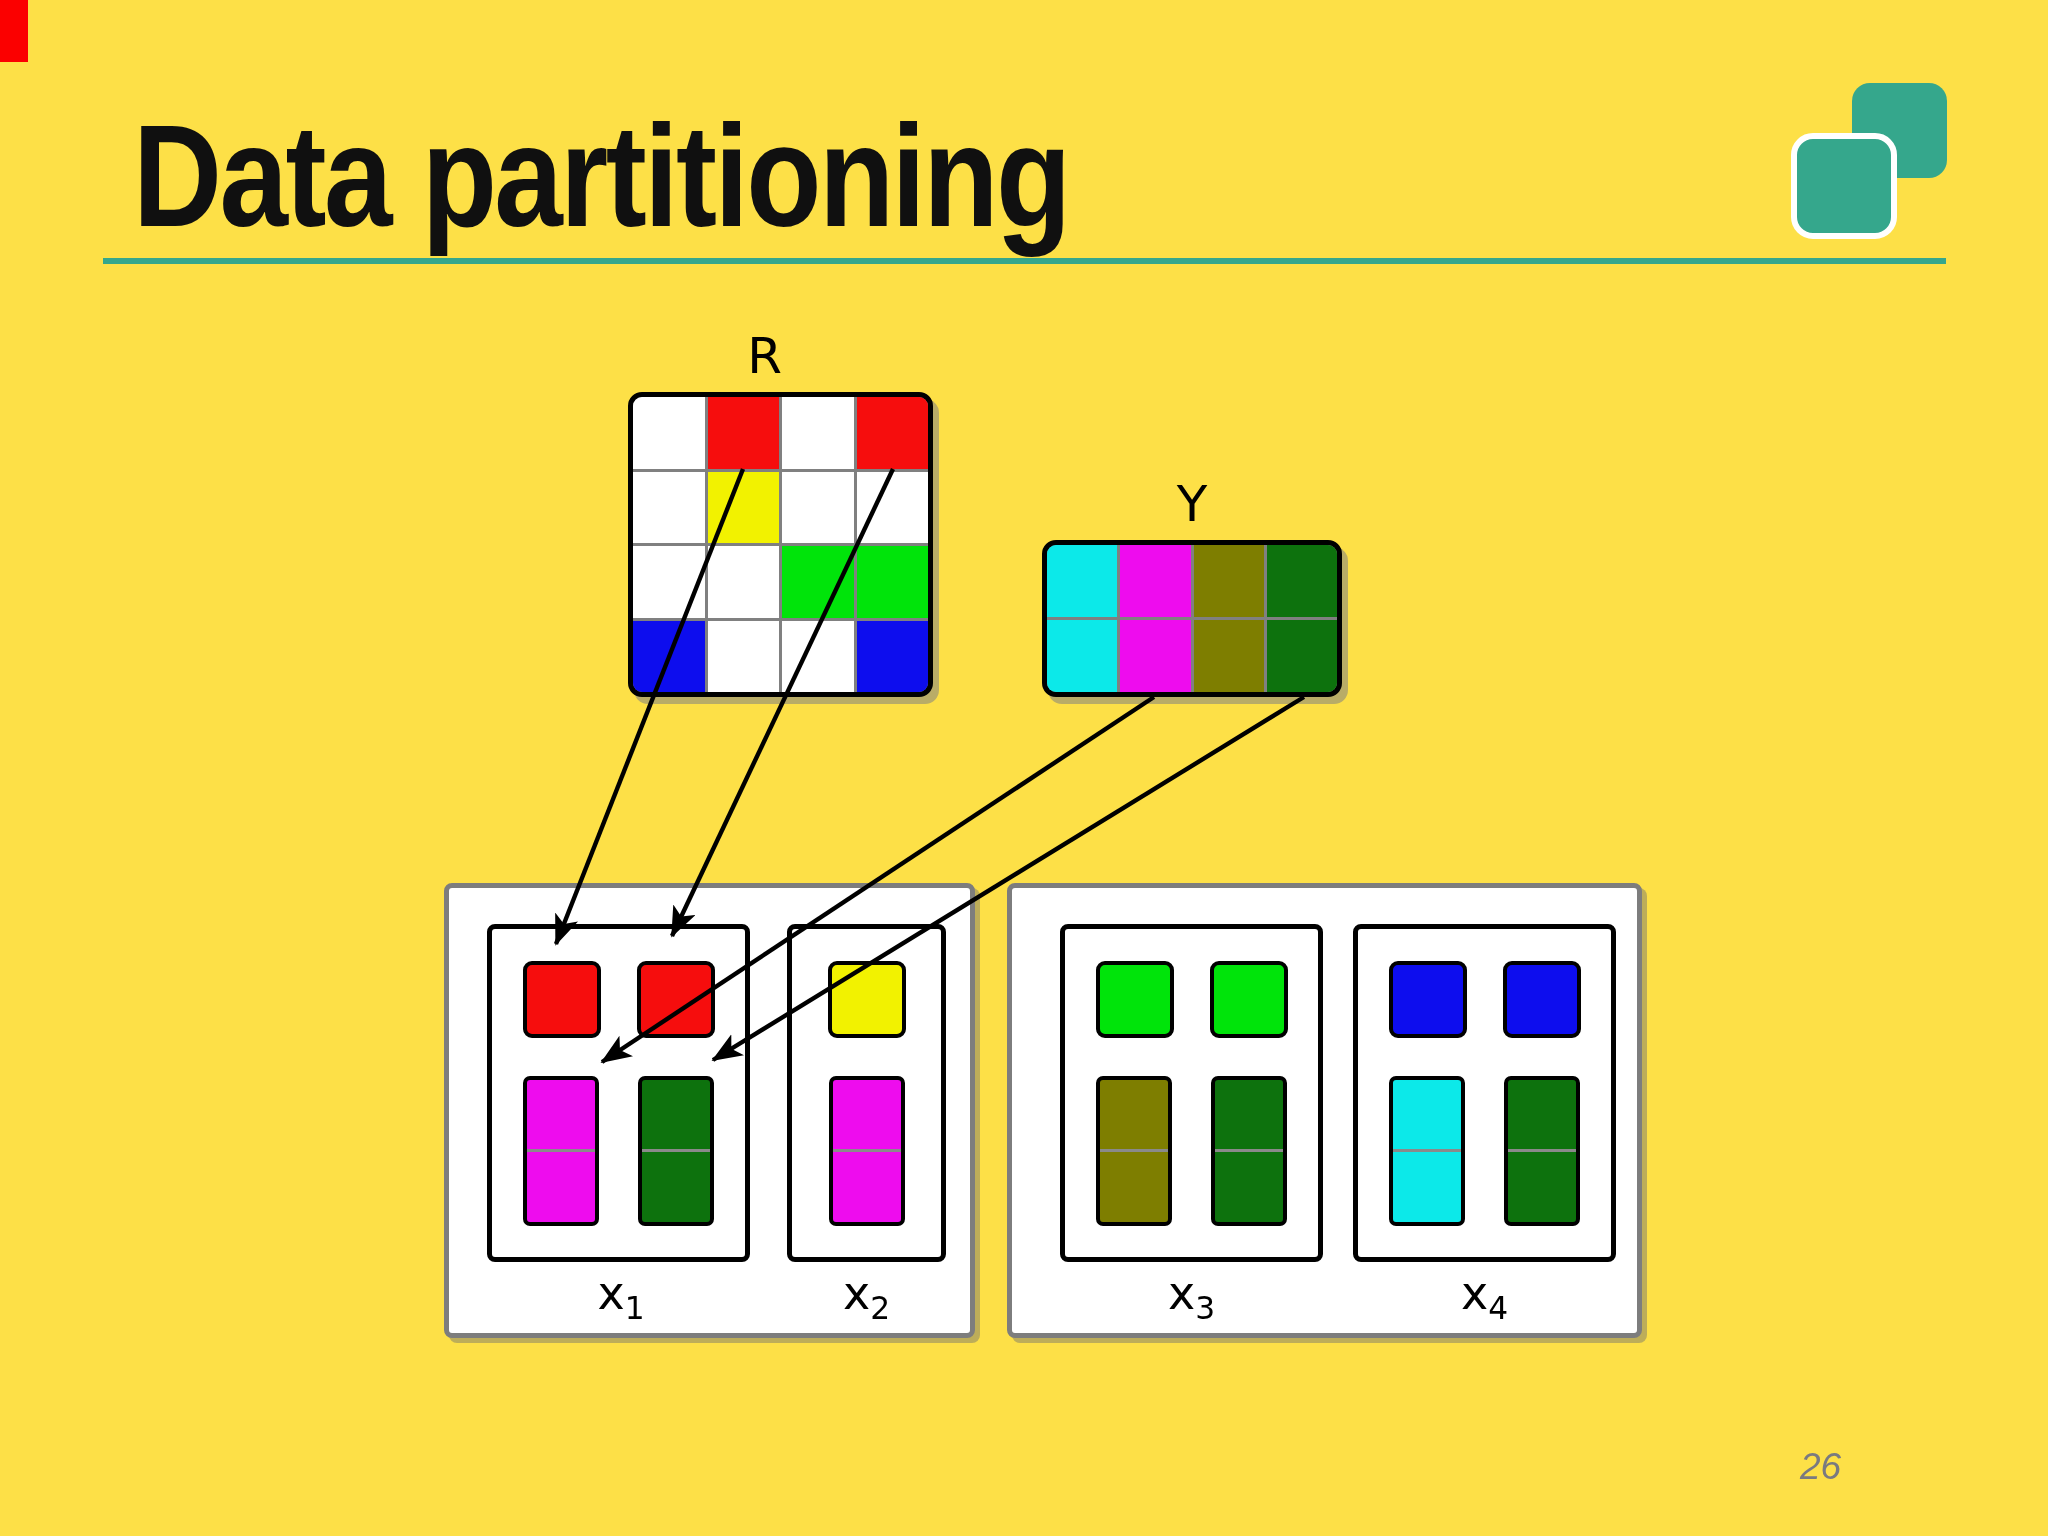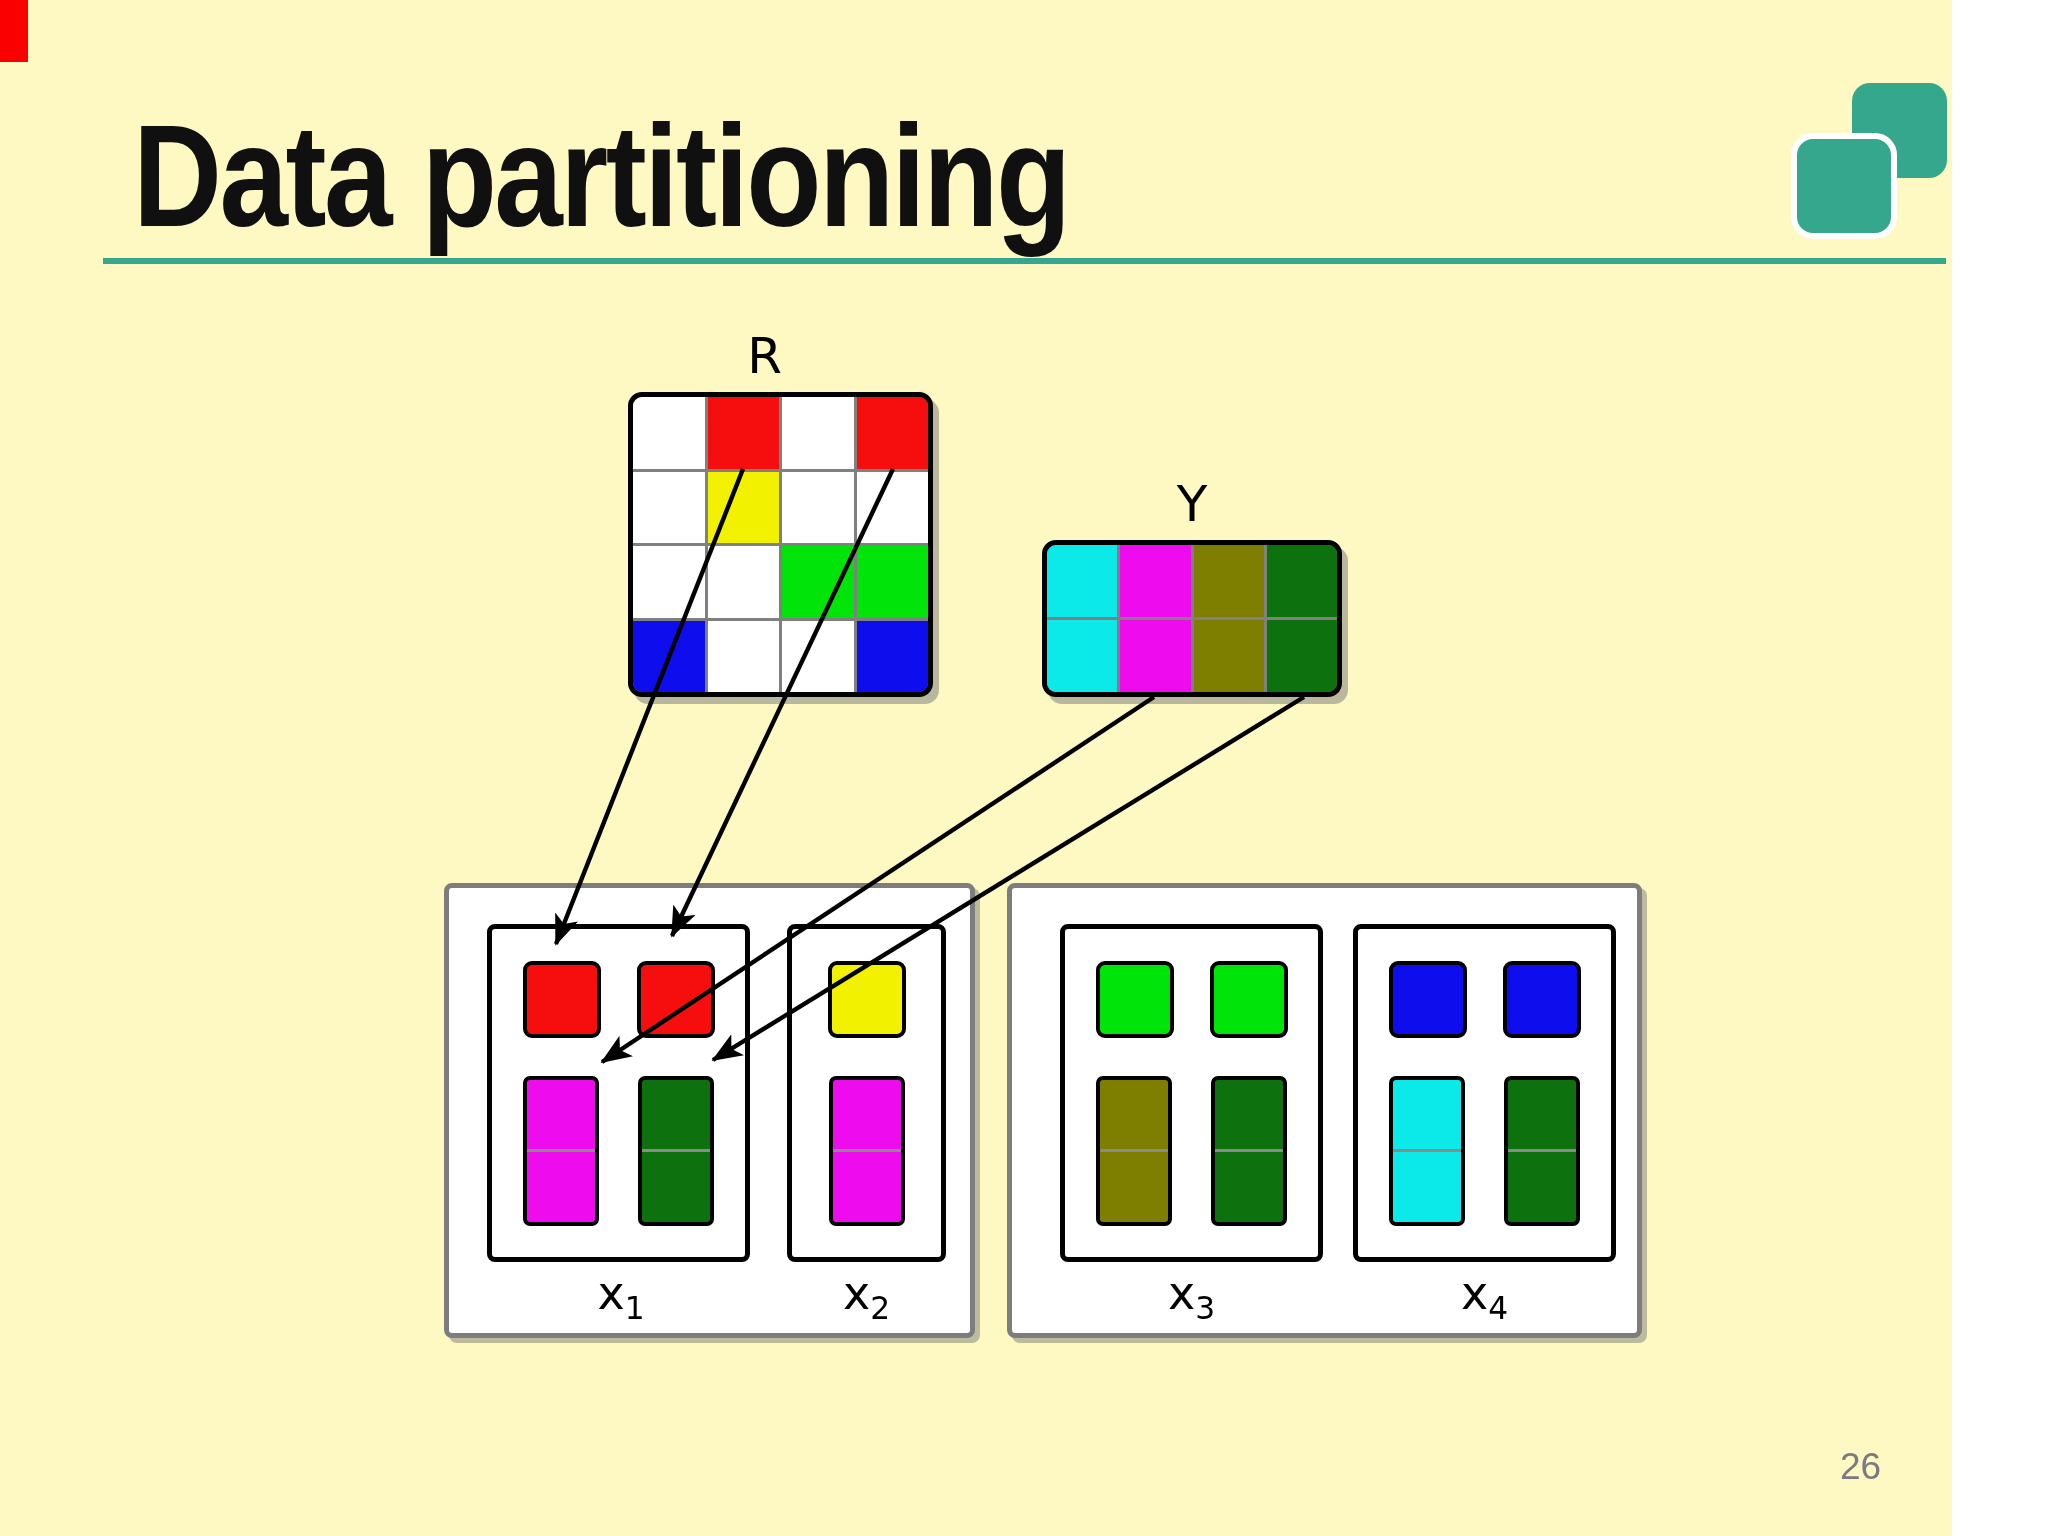--- a/index.html
+++ b/index.html
@@ -1,17 +1,17 @@
 <!DOCTYPE html>
 <html><head>
 <meta charset="utf-8">
 <style>
   html,body{margin:0;padding:0;background:#fff;}
-  #canvas{position:relative;width:1904px;height:1536px;background:#fef9c3;overflow:hidden;
-          font-family:"DejaVu Sans",sans-serif;padding-left:48px;}
+  #canvas{position:relative;width:2048px;height:1536px;background:#fde047;overflow:hidden;
+          font-family:"DejaVu Sans",sans-serif;}
 
   
   #corner-marker{position:absolute;left:0;top:0;width:28px;height:62px;}
 
   
   #title{position:absolute;left:133px;top:104px;line-height:1;font-size:145px;font-weight:bold;
          color:#101010;font-family:"Liberation Sans",sans-serif;letter-spacing:-3px;
          transform:scaleX(0.85);transform-origin:left top;white-space:nowrap;}
   #rule{position:absolute;left:103px;top:258px;width:1843px;height:6px;}
   .logo-sq{position:absolute;border-radius:18px;}
@@ -44,22 +44,22 @@
   .cell-tall{position:relative;width:76px;height:150px;border:4px solid #000;border-radius:7px;box-sizing:border-box;}
   .cell-tall::after{content:"";position:absolute;left:0;right:0;top:50%;margin-top:-2px;height:3px;background:#8a8a8a;}
   .part-label{position:absolute;text-align:center;font-size:46px;color:#000;line-height:1;white-space:nowrap;transform:translateX(-50%);}
   .part-label sub{font-size:0.68em;}
   .node-label{position:absolute;width:100%;text-align:center;top:495px;font-size:52px;color:#000;line-height:1;}
 
   
   #arrow-layer{position:absolute;left:0;top:0;width:2048px;height:1536px;pointer-events:none;z-index:50;}
 
   
-  #page-number{position:absolute;left:1840px;top:1446px;font-size:37px;color:#7a7a80;
-               font-family:"Liberation Sans",sans-serif;}
+  #page-number{position:absolute;left:1800px;top:1446px;font-size:37px;color:#7a7a80;
+               font-family:"Liberation Sans",sans-serif;font-style:italic;}
 </style>
 </head>
 <body>
 
 <div id="canvas">
 
   <div id="corner-marker" style="background: rgb(251, 0, 0);"></div>
 
   <div id="title">Data partitioning</div>
   <div id="rule" style="background: rgb(53, 167, 140);"></div>

